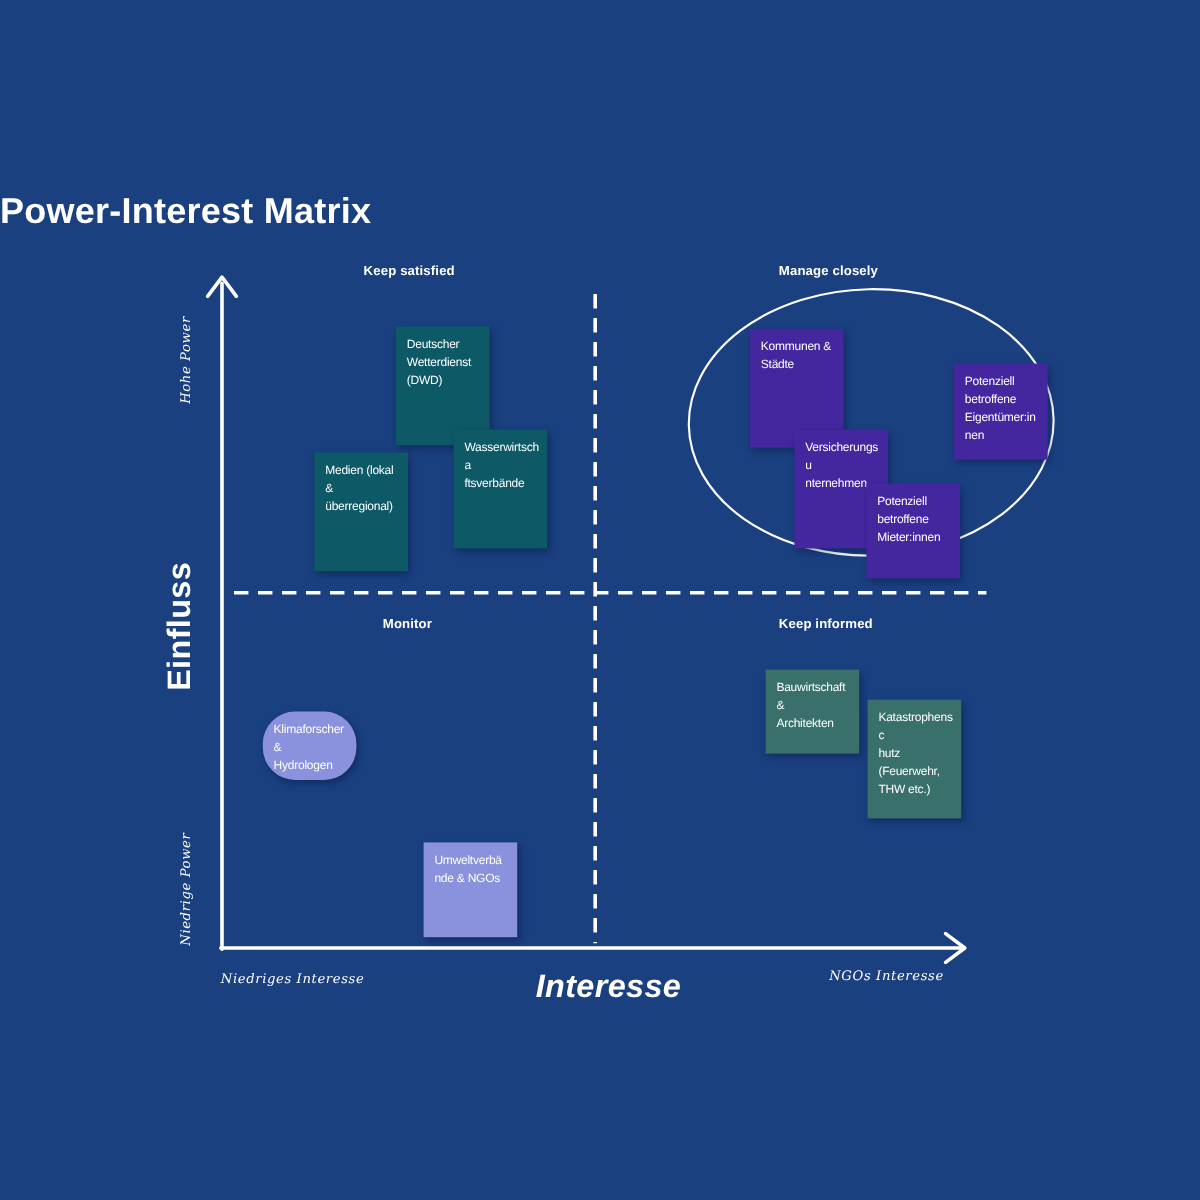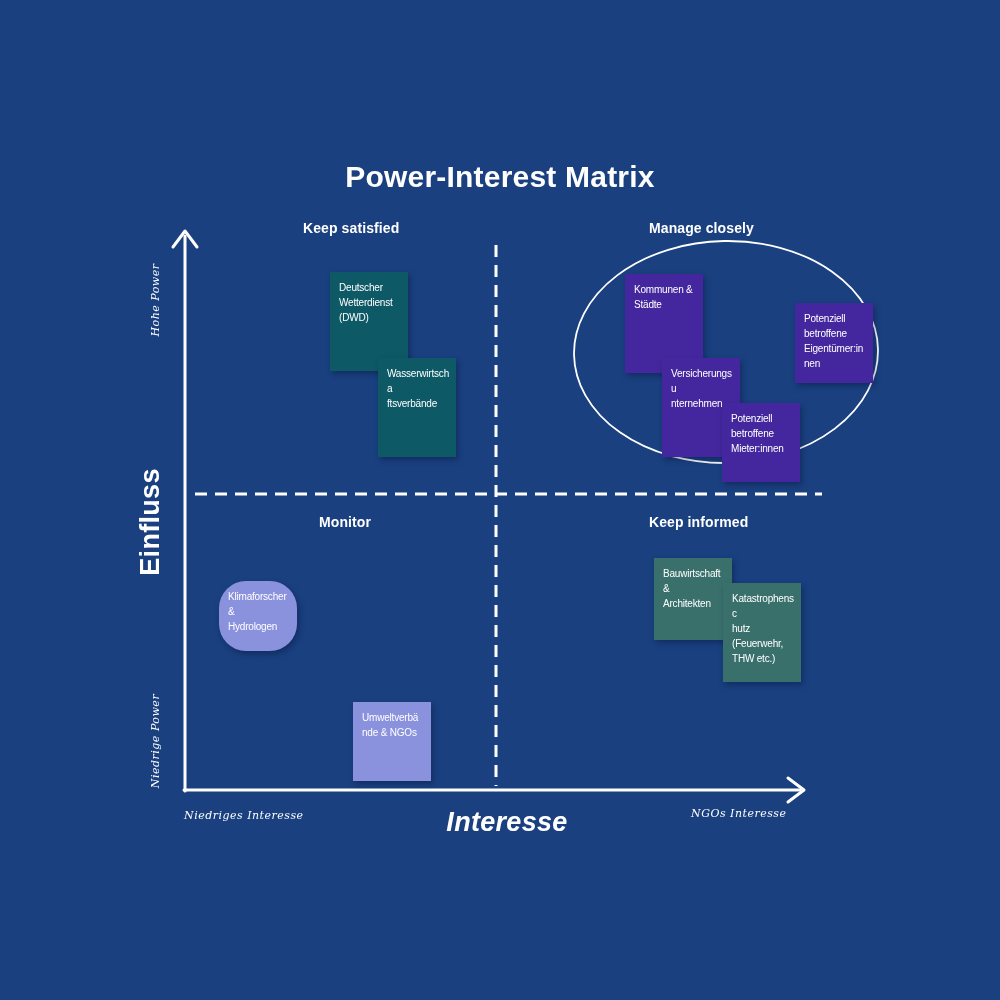--- a/index.html
+++ b/index.html
@@ -6,29 +6,29 @@
   .canvas {
     position: relative;
     width: 1000px; height: 1000px;
     margin: 0 auto;
     background: var(--c-background, #1a4080);
     font-family: "Liberation Sans", sans-serif;
     overflow: hidden;
   }
   .page-title {
     position: absolute; top: 160px; left: 0; width: 1000px;
-    text-align: center;
+    text-align: left;
     color: #ffffff; font-size: 30px; font-weight: 700; letter-spacing: 0.2px;
     z-index: 2; margin: 0;
   }
   svg.overlay { position: absolute; left: 0; top: 0; z-index: 1; }
 
   .quad-label {
     position: absolute; z-index: 2;
-    color: #ffffff; font-size: 14px; font-weight: 600; letter-spacing: 0.1px;
+    color: #ffffff; font-size: 11px; font-weight: 600; letter-spacing: 0.1px;
   }
   .ql-tl { left: 303px; top: 220px; }
   .ql-tr { left: 649px; top: 220px; }
   .ql-bl { left: 319px; top: 514px; }
   .ql-br { left: 649px; top: 514px; }
 
   .axis-title {
     position: absolute; z-index: 2;
     color: #ffffff; font-size: 27px; font-weight: 700; letter-spacing: 0.3px;
     white-space: nowrap;
@@ -63,23 +63,23 @@
   .note.peri   { background: var(--c-periwinkle_note, #8a92de); }
 
   .n1  { left: 330px; top: 272px; }
   .n2  { left: 262px; top: 377px; }
   .n3  { left: 378px; top: 358px; }
   .n4  { left: 474px; top: 378px; }
   .n5  { left: 625px; top: 274px; }
   .n6  { left: 795px; top: 303px; height: 80px; }
   .n7  { left: 662px; top: 358px; }
   .n8  { left: 722px; top: 403px; height: 79px; }
-  .n9  { left: 219px; top: 581px; height: 70px; border-radius: 27px; }
+  .n9  { left: 219px; top: 593px; height: 57px; border-radius: 27px; }
   .n10 { left: 353px; top: 702px; height: 79px; }
-  .n11 { left: 654px; top: 558px; height: 82px; }
+  .n11 { left: 638px; top: 558px; height: 70px; }
   .n12 { left: 723px; top: 583px; }
 </style>
 </head>
 <body>
 
 <div class="canvas">
 
   <h1 class="page-title">Power-Interest Matrix</h1>
 
   <svg class="overlay" width="1000" height="1000" viewBox="0 0 1000 1000">
@@ -105,20 +105,22 @@
   <div class="axis-title x">Interesse</div>
 
   <div class="script-label sl-hohe">Hohe Power</div>
   <div class="script-label sl-niedrige">Niedrige Power</div>
   <div class="script-label sl-nint">Niedriges Interesse</div>
   <div class="script-label sl-hint">NGOs Interesse</div>
 
   <div class="note teal n1">Deutscher
 Wetterdienst
 (DWD)</div>
+  <div class="note teal n2">Medien (lokal &amp;
+überregional)</div>
   <div class="note teal n3">Wasserwirtscha
 ftsverbände</div>
   <div class="note purple n5">Kommunen &amp;
 Städte</div>
   <div class="note purple n6">Potenziell
 betroffene
 Eigentümer:in
 nen</div>
   <div class="note purple n7">Versicherungsu
 nternehmen</div>

